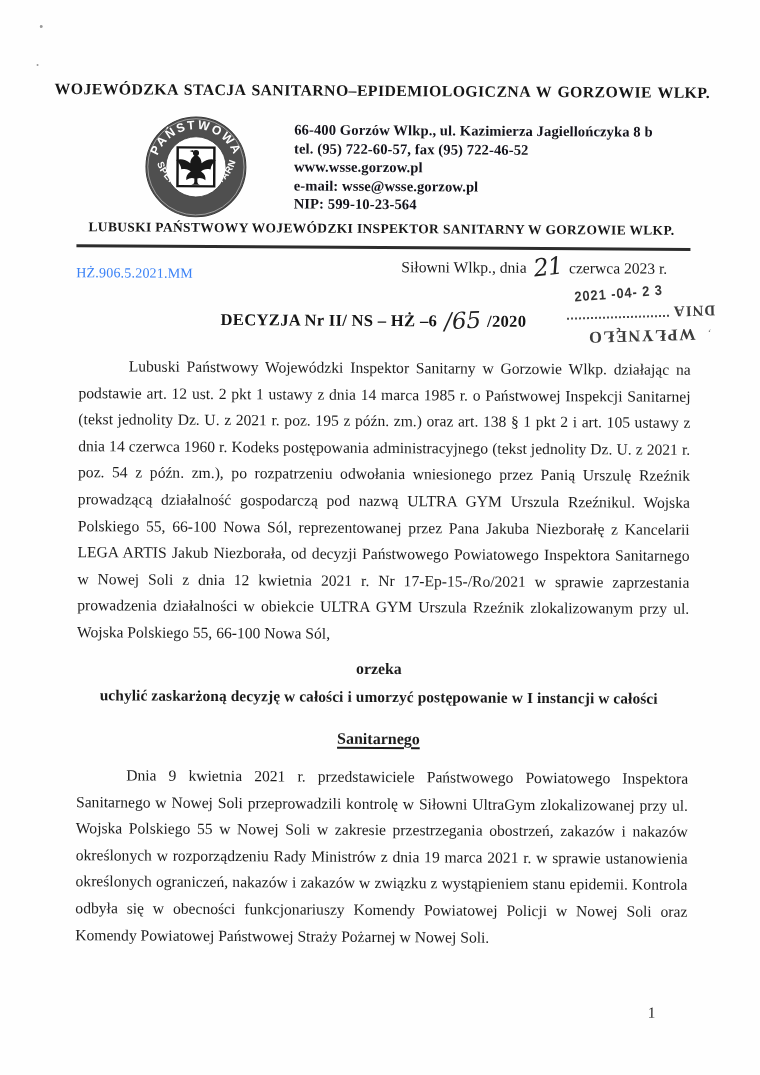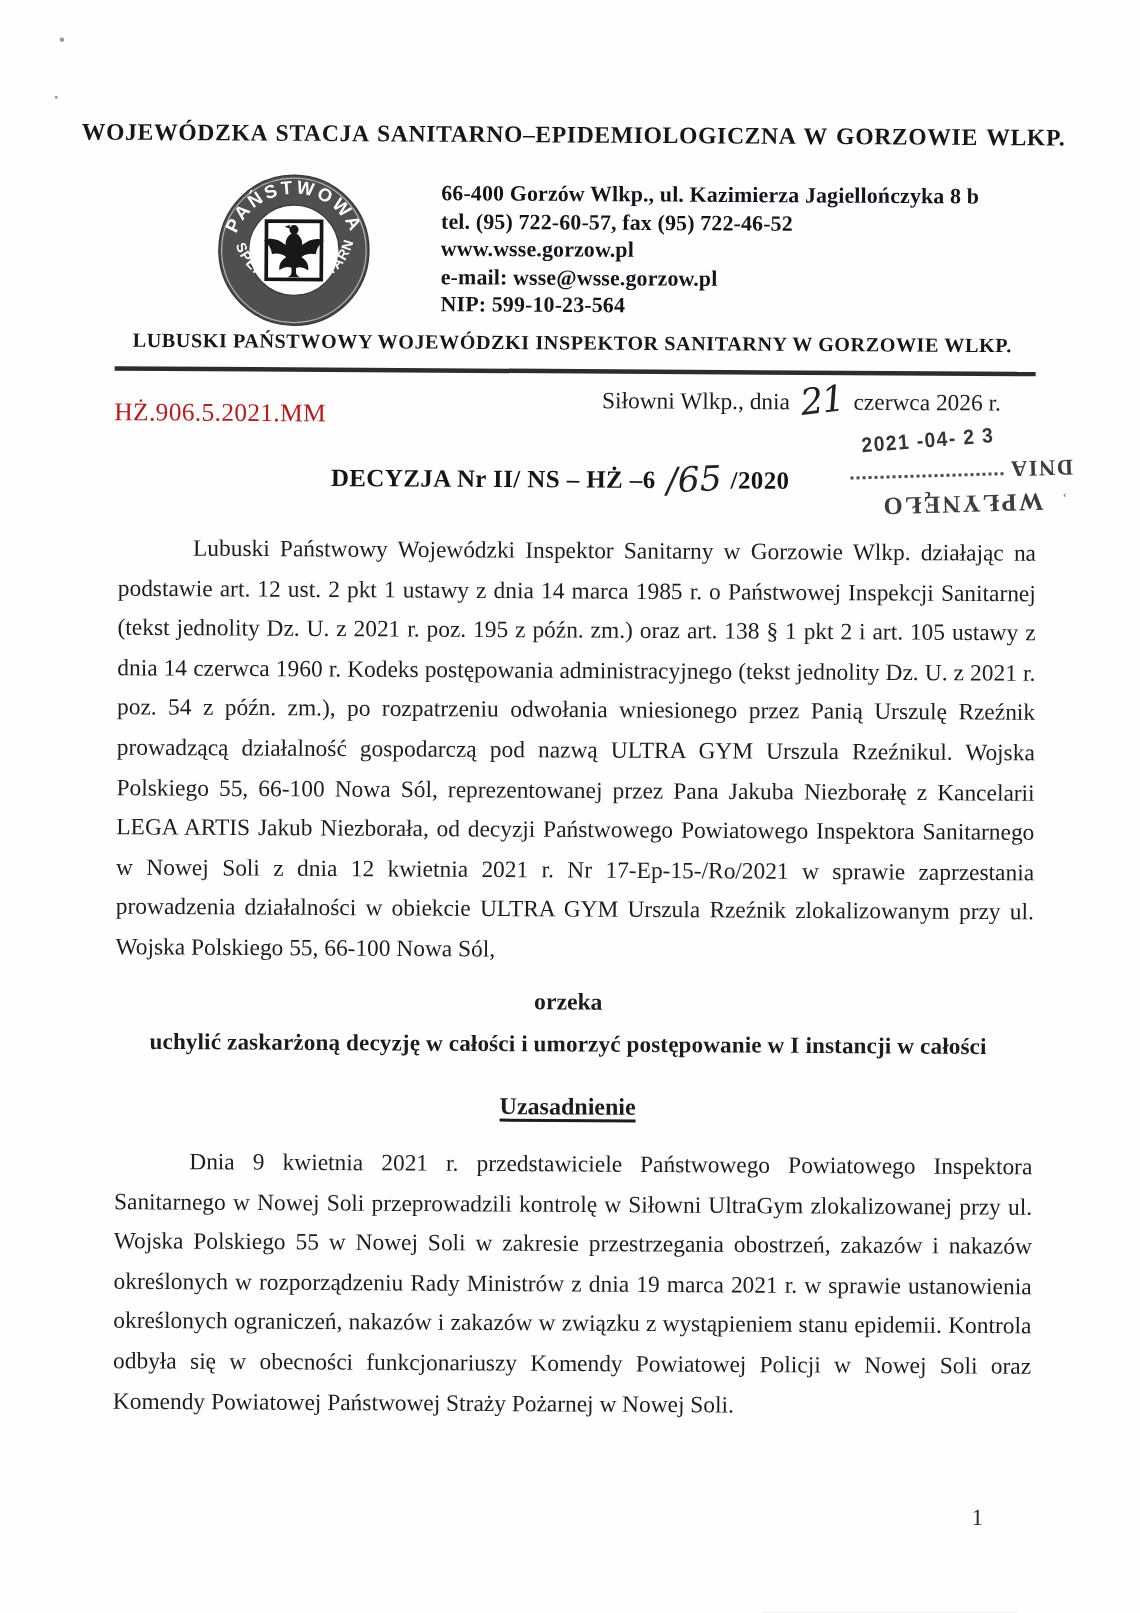--- a/index.html
+++ b/index.html
@@ -38,21 +38,21 @@
     position:absolute;left:75px;top:246px;width:614px;height:2.6px;
     background:#2c2c2c;
   }
 
   
   .place-date{
     position:absolute;left:400px;top:250px;width:292px;
     font-size:15.6px;color:#1c1c1c;white-space:nowrap;
   }
   .ref-number{
-    position:absolute;left:75px;top:267px;font-size:17px;color:#b91c1c;letter-spacing:.2px;
+    position:absolute;left:75px;top:267px;font-size:14px;color:#3b82f6;letter-spacing:.2px;
   }
 
   
   .hand{
     font-family:"DejaVu Serif", serif;
     font-style:italic;font-weight:400;color:#222;
     display:inline-block;
   }
   .hand-day{font-size:24px;transform:rotate(-7deg) translateY(2px);letter-spacing:-1px;margin:0 3px;}
   .hand-number{font-size:23px;transform:rotate(-3deg) translateY(2px);letter-spacing:0px;margin:0 2px;}
@@ -157,21 +157,21 @@
       <div>e-mail: wsse@wsse.gorzow.pl</div>
       <div>NIP: 599-10-23-564</div>
     </div>
 
     <div class="inspector-title">LUBUSKI PAŃSTWOWY WOJEWÓDZKI INSPEKTOR SANITARNY W GORZOWIE WLKP.</div>
     <div class="header-rule"></div>
 
     <div class="place-date">
       <span>Siłowni Wlkp., dnia</span>
       <span class="hand hand-day">21</span>
-      <span>czerwca 2026 r.</span>
+      <span>czerwca 2023 r.</span>
     </div>
 
     <div class="ref-number">HŻ.906.5.2021.MM</div>
 
     <div class="stamp">
       <div class="stamp-date">2021 -04- 2 3</div>
       <div class="stamp-row">
         <span class="stamp-dots"></span>
         <span class="stamp-dnia">DNIA</span>
       </div>
@@ -184,20 +184,20 @@
       <span class="hand hand-number">/65</span>
       <span>/2020</span>
     </div>
 
     <div class="para para-1">Lubuski Państwowy Wojewódzki Inspektor Sanitarny w Gorzowie Wlkp. działając na podstawie art. 12 ust. 2 pkt 1 ustawy z dnia 14 marca 1985 r. o Państwowej Inspekcji Sanitarnej (tekst jednolity Dz. U. z 2021 r. poz. 195 z późn. zm.) oraz art. 138 § 1 pkt 2 i art. 105 ustawy z dnia 14 czerwca 1960 r. Kodeks postępowania administracyjnego (tekst jednolity Dz. U. z 2021 r. poz. 54 z późn. zm.), po rozpatrzeniu odwołania wniesionego przez Panią Urszulę Rzeźnik prowadzącą działalność gospodarczą pod nazwą ULTRA GYM Urszula Rzeźnikul. Wojska Polskiego 55, 66-100 Nowa Sól, reprezentowanej przez Pana Jakuba Niezborałę z Kancelarii LEGA ARTIS Jakub Niezborała, od decyzji Państwowego Powiatowego Inspektora Sanitarnego w Nowej Soli z dnia 12 kwietnia 2021 r. Nr 17-Ep-15-/Ro/2021 w sprawie zaprzestania prowadzenia działalności w obiekcie ULTRA GYM Urszula Rzeźnik zlokalizowanym przy ul. Wojska Polskiego 55, 66-100 Nowa Sól,</div>
 
     <div class="orzeka">orzeka</div>
     <div class="ruling">uchylić zaskarżoną decyzję w całości i umorzyć postępowanie w I instancji w całości</div>
 
     <div class="justification">
-      <span>Uzasadnienie</span>
+      <span>Sanitarnego</span>
     </div>
     <div class="para para-2">Dnia 9 kwietnia 2021 r. przedstawiciele Państwowego Powiatowego Inspektora Sanitarnego w Nowej Soli przeprowadzili kontrolę w Siłowni UltraGym zlokalizowanej przy ul. Wojska Polskiego 55 w Nowej Soli w zakresie przestrzegania obostrzeń, zakazów i nakazów określonych w rozporządzeniu Rady Ministrów z dnia 19 marca 2021 r. w sprawie ustanowienia określonych ograniczeń, nakazów i zakazów w związku z wystąpieniem stanu epidemii. Kontrola odbyła się w obecności funkcjonariuszy Komendy Powiatowej Policji w Nowej Soli oraz Komendy Powiatowej Państwowej Straży Pożarnej w Nowej Soli.</div>
 
     <div class="page-number">1</div>
 
   </div>
 </div>
 
 </body></html>

